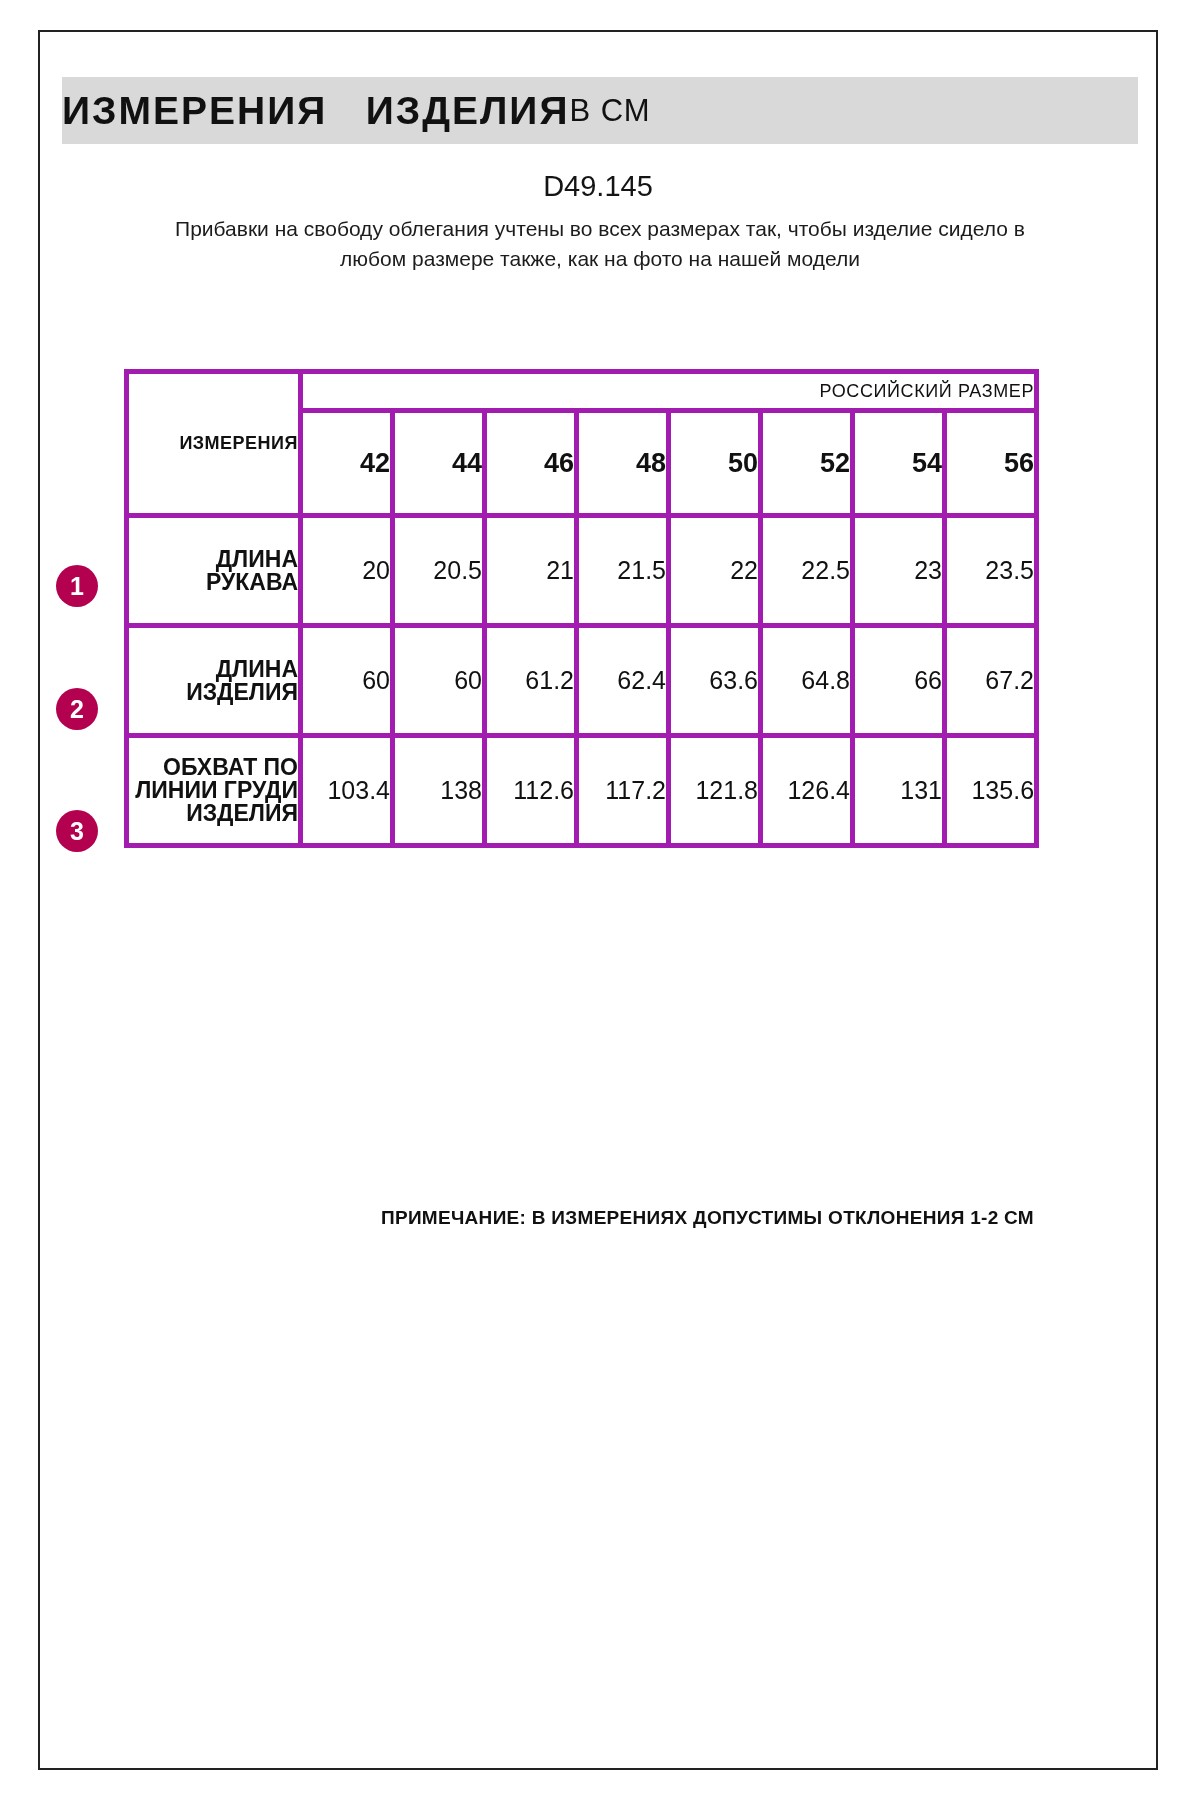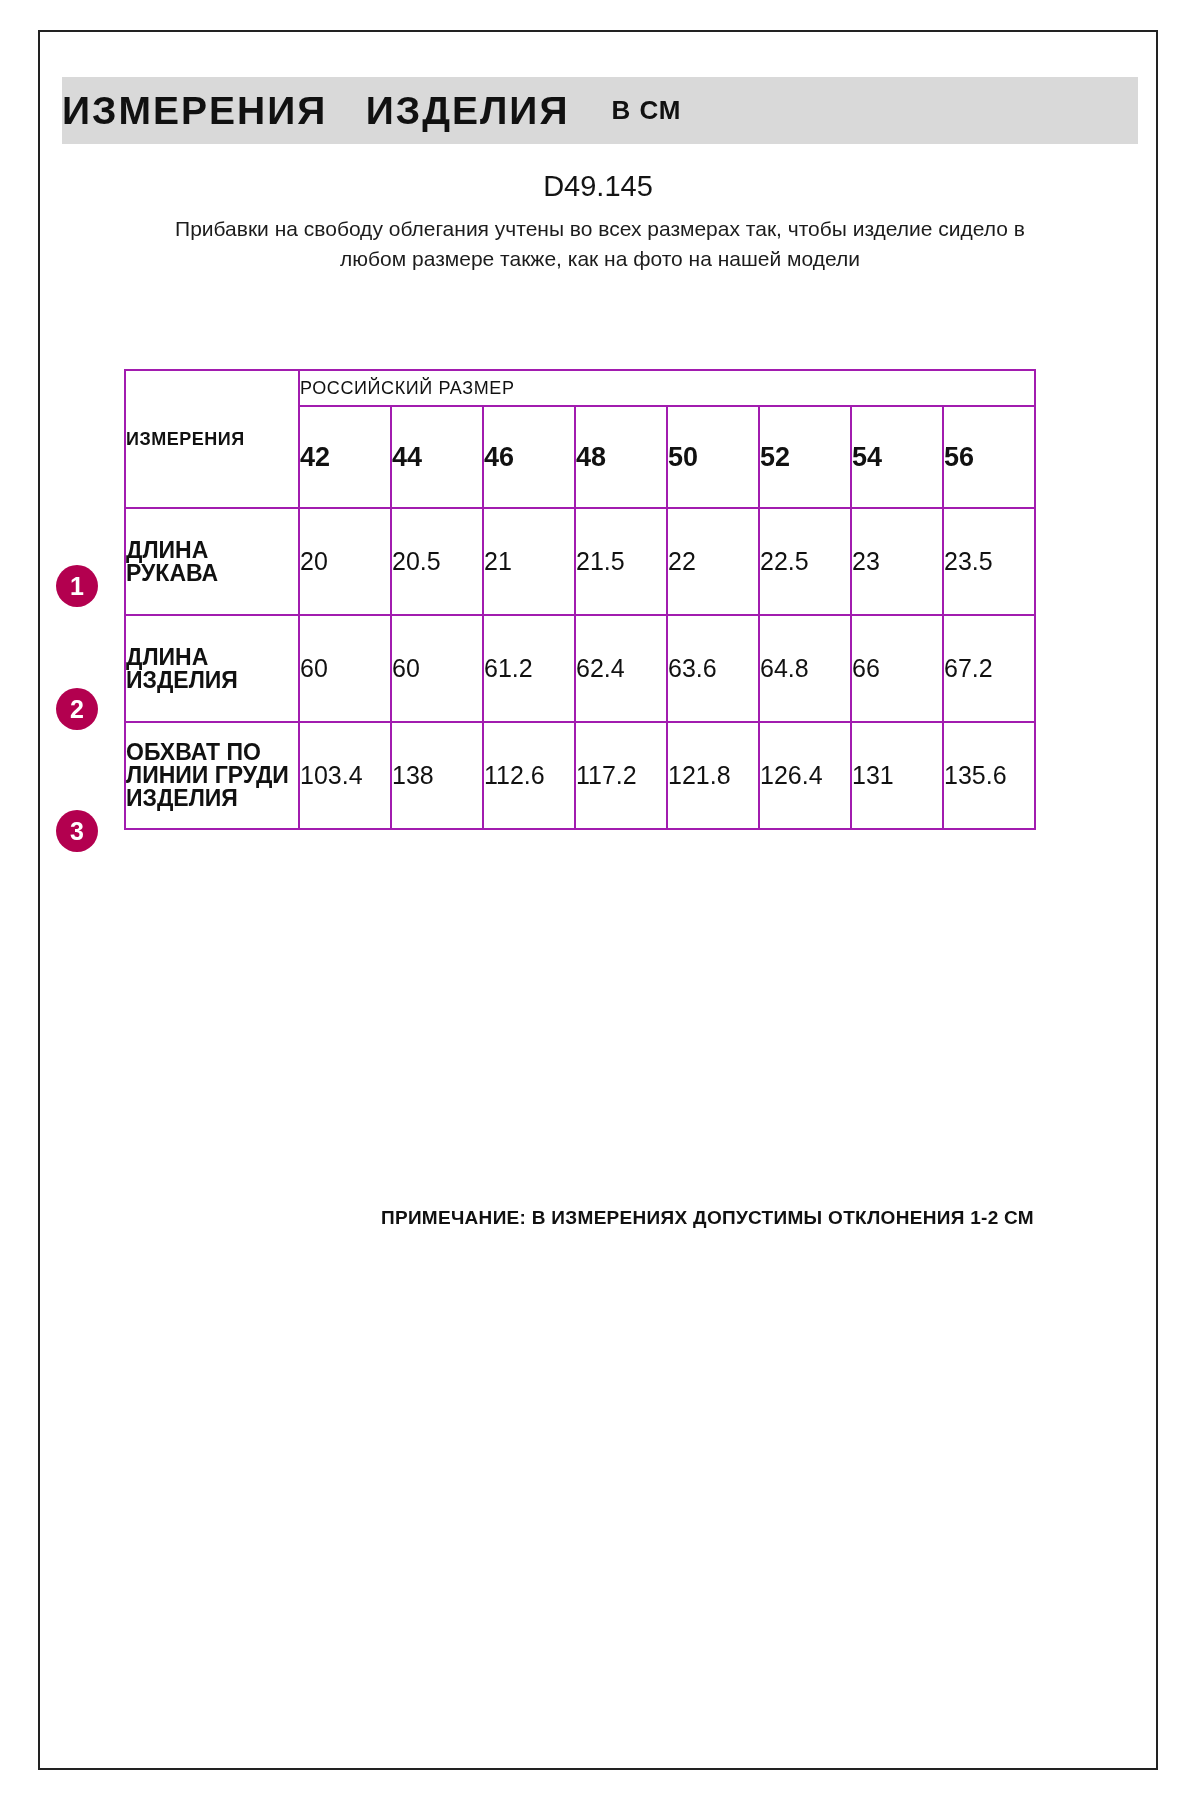--- a/index.html
+++ b/index.html
@@ -43,24 +43,23 @@
     align-items: center;
   }
   .title-main {
     font-size: 39px;
     font-weight: bold;
     letter-spacing: 2px;
     color: #111111;
     white-space: pre;
   }
   .title-unit {
-    font-size: 26px;
-    font-weight: bold;
-    color: #111111;
-    margin-left: 42px;
+    font-size: 31px;
+    font-weight: normal;
+    color: #111111;
     letter-spacing: 1px;
   }
   .art-code {
     position: absolute;
     top: 138px;
     left: 0;
     width: 100%;
     text-align: center;
     font-size: 29px;
     color: #141414;
@@ -82,22 +81,22 @@
     left: 84px;
     top: 337px;
     width: 910px;
   }
   table.sizes {
     border-collapse: collapse;
     width: 910px;
     table-layout: fixed;
   }
   table.sizes td, table.sizes th {
-    border: 2px solid #a21caf;
-    text-align: left;
+    border: 5px solid #a21caf;
+    text-align: right;
     vertical-align: middle;
     color: #111111;
     padding: 0;
   }
   .col-measure { width: 174px; }
   .col-size { width: 92px; }
 
   .hdr-russian {
     height: 34px;
     font-size: 18px;

